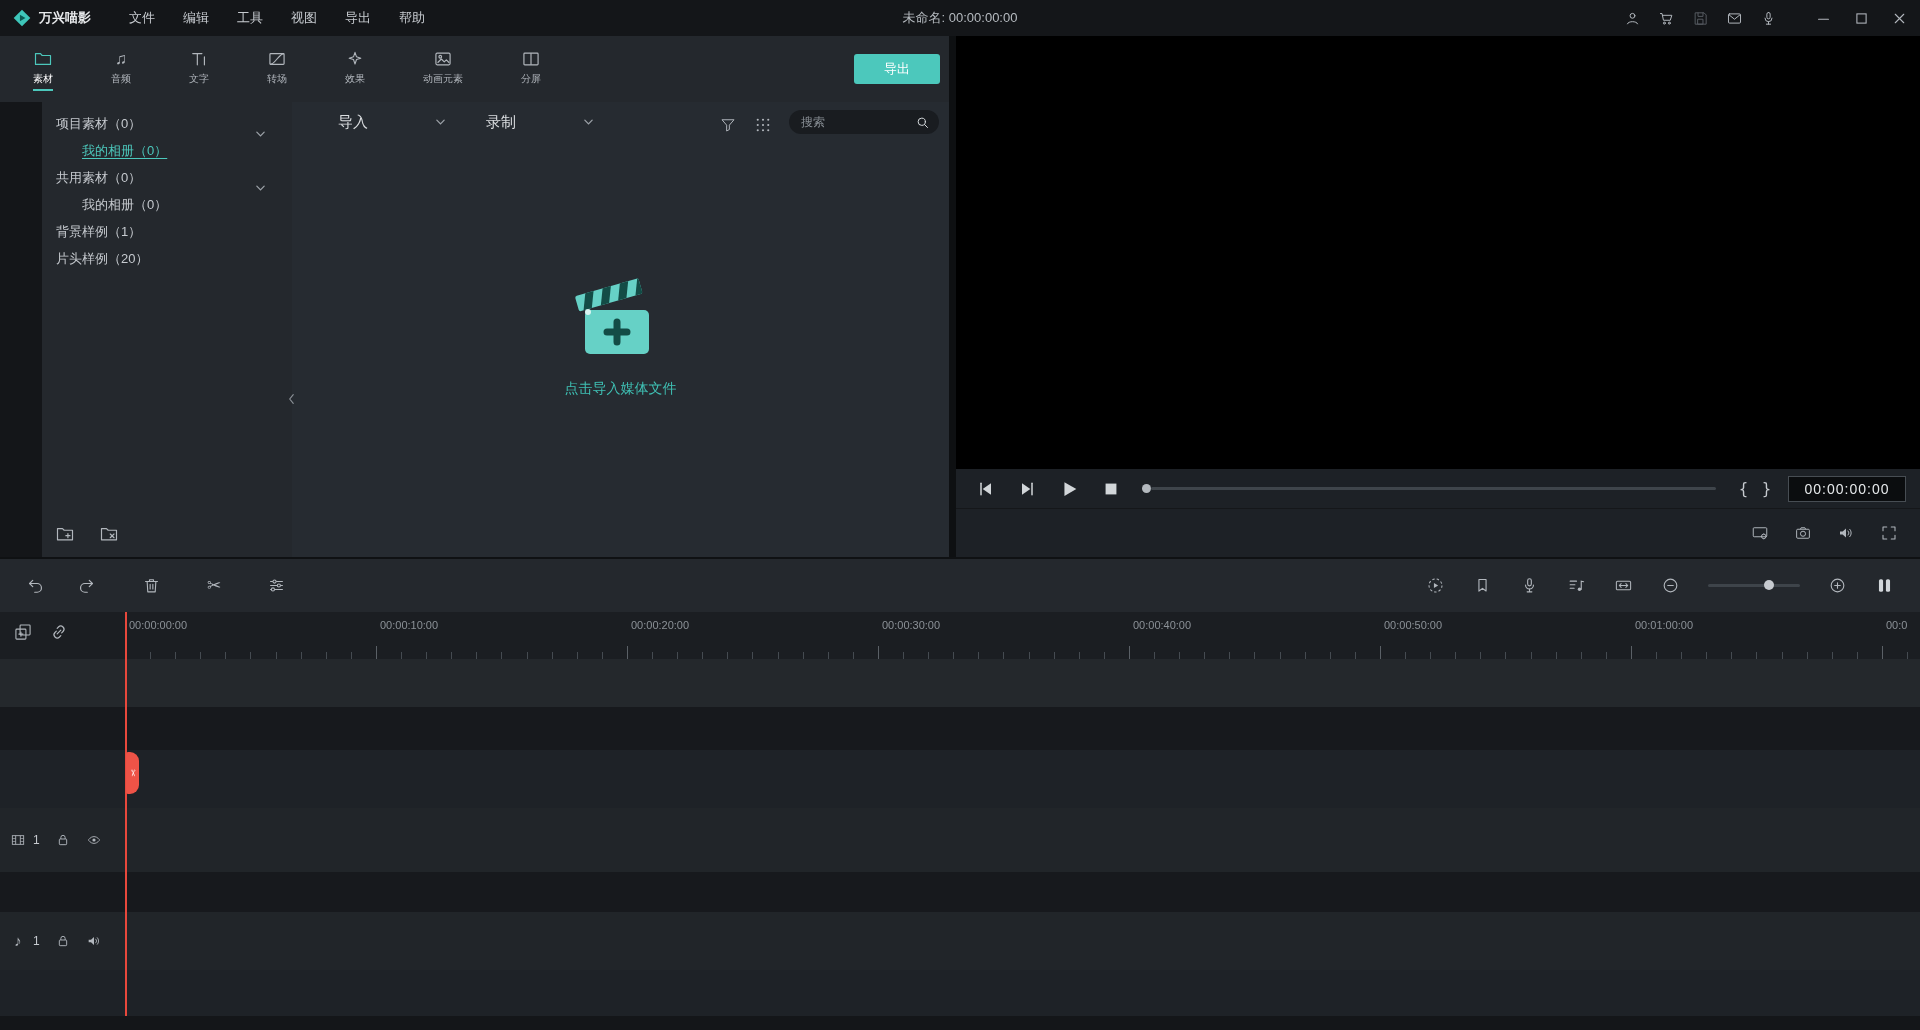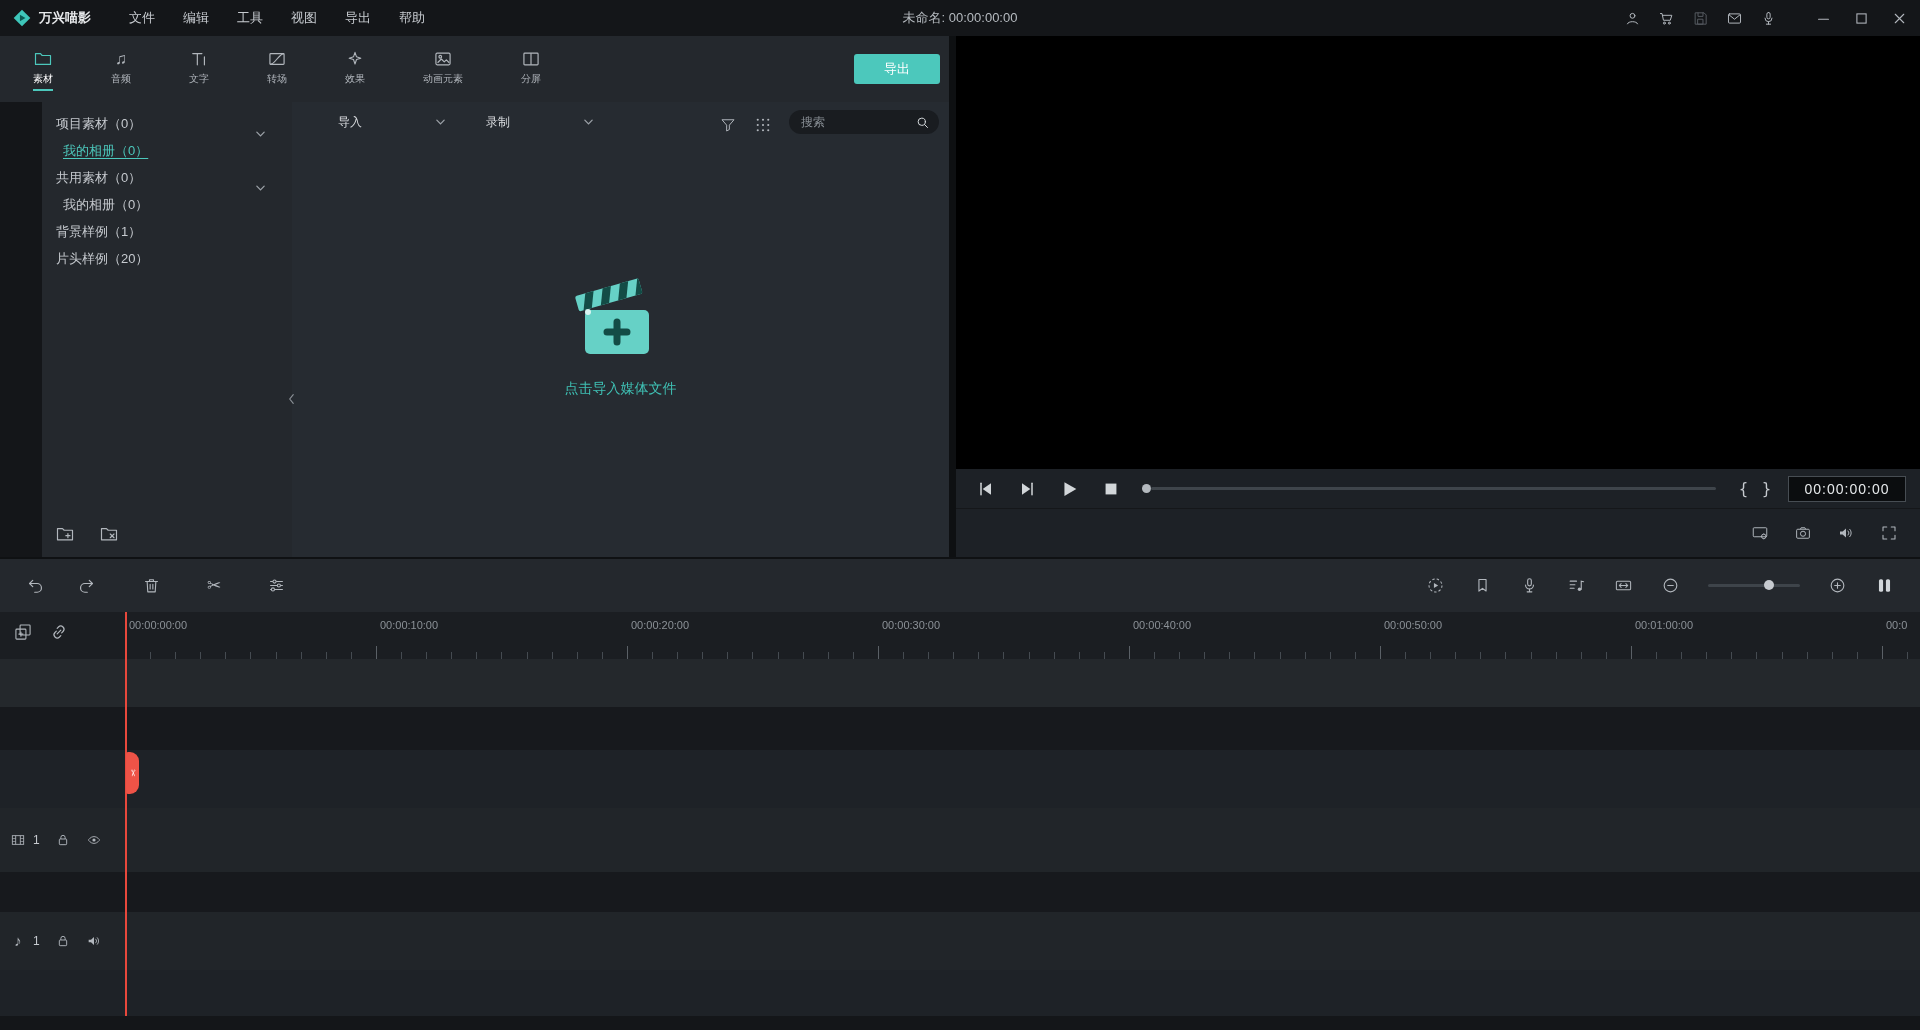--- a/index.html
+++ b/index.html
@@ -37,32 +37,32 @@
   .tab-glyph { height:20px; line-height:20px; font-size:16px; color:var(--icon); margin-bottom:3px; }
   .tab-label { font-size:10px; color:#b2b7bd; padding-bottom:3px; border-bottom:2px solid transparent; white-space:nowrap; }
   .tab.active .tab-label { color:#ffffff; border-color:var(--accent); }
   .tab.active .icon { color:var(--accent); }
   .export-btn { margin-left:auto; margin-right:9px; width:86px; height:30px; background:var(--accent); color:#ffffff;
                 font-size:13px; border:none; border-radius:3px; font-family:inherit; cursor:pointer; }
 
   .left-body { flex:1; display:flex; position:relative; min-height:0;margin-left:42px; }
   .sidebar { flex:0 0 250px; background:#24282d; display:flex; flex-direction:column; padding-top:8px; }
   .side-item { position:relative; height:27px; line-height:27px; padding-left:14px; font-size:13px; color:#c6cacf; cursor:default; white-space:nowrap; }
-  .side-item.lv1 { padding-left:21px; }
+  .side-item.lv1 { padding-left:40px; }
   .side-item.selected { color:var(--accent); }
   .side-item.selected .lbl { text-decoration:underline; text-underline-offset:3px; }
   .side-chevron { position:absolute; right:26px; top:10px; width:11px; height:8px; color:#9ba1a7; }
   .side-chevron svg { width:100%; height:100%; }
   .sidebar-foot { margin-top:auto; display:flex; gap:24px; padding:0 0 13px 13px; }
   .collapse-handle { position:absolute; left:243px; top:280px; width:12px; height:34px; display:flex; align-items:center; justify-content:center; color:#8a9096; z-index:2; }
   .collapse-handle svg { width:7px; height:12px; }
 
   .media-panel { flex:1; background:#262b31; display:flex; flex-direction:column; min-width:0; }
   .media-toolbar { flex:0 0 40px; display:flex; align-items:center; padding:0 10px 0 46px; }
-  .dropdown { display:flex; align-items:center; justify-content:space-between; width:108px; font-size:12px; color:#dadde0; margin-right:40px; cursor:default; }
+  .dropdown { display:flex; align-items:center; justify-content:space-between; width:108px; font-size:15px; color:#dadde0; margin-right:40px; cursor:default; }
   .dd-chevron { width:11px; height:8px; color:#9ba1a7; display:inline-flex; }
   .dd-chevron svg { width:100%; height:100%; }
   .mt-right { margin-left:auto; display:flex; align-items:flex-end; gap:17px; }
   .searchbox { width:150px; height:24px; background:#191c20; border-radius:12px; display:flex; align-items:center; padding:0 9px 0 12px; }
   .searchbox input { flex:1; min-width:0; background:transparent; border:none; outline:none; color:#c6cacf; font-size:12px; font-family:inherit; }
   .searchbox input::placeholder { color:#878d93; }
   .searchbox .icon { width:15px; height:15px; color:#d4d8db; }
 
   .media-empty { flex:1; display:flex; flex-direction:column; align-items:center; justify-content:center; gap:20px; margin-top:-34px; }
   .clapper { width:100px; height:92px; }

